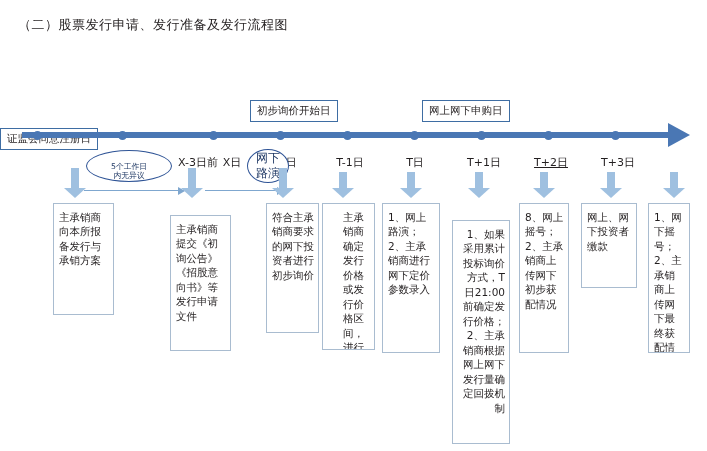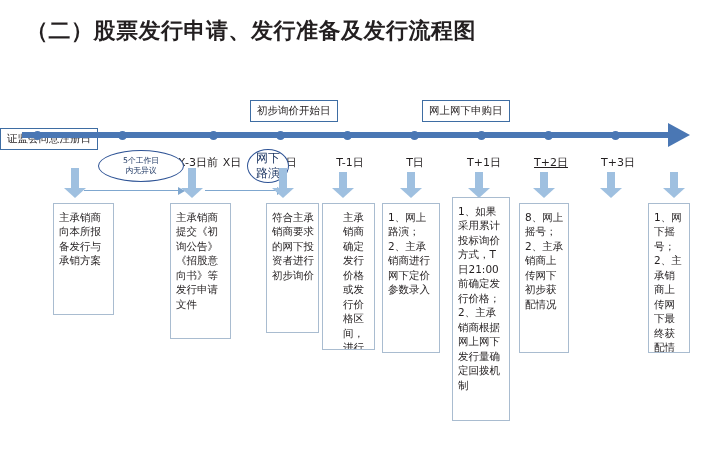--- a/index.html
+++ b/index.html
@@ -7,22 +7,22 @@
     width: 707px; height: 451px;
     background: #ffffff;
     font-family: "DejaVu Sans", "Liberation Sans", sans-serif;
     overflow: hidden;
   }
   #root { position: relative; width: 707px; height: 451px; }
 
   
   .title {
     position: absolute; left: 18px; top: 16px;
-    font-size: 22px; font-weight: bold; color: #231f20;
-    letter-spacing: 0.5px; white-space: nowrap; margin-left: 8px;
+    font-size: 13px; font-weight: normal; color: #231f20;
+    letter-spacing: 0.5px; white-space: nowrap;
   }
 
   
   .evt-label {
     position: absolute;
     border: 1.4px solid #3e6da3;
     background: #ffffff;
     color: #231f20;
     font-size: 10.5px;
     line-height: 1;
@@ -148,21 +148,21 @@
 
   <div class="day-label" style="left:198px;">X-3日前</div>
   <div class="day-label" style="left:232px;">X日</div>
   <div class="day-label" style="left:283px;">T-2日</div>
   <div class="day-label" style="left:350px;">T-1日</div>
   <div class="day-label" style="left:415px;">T日</div>
   <div class="day-label" style="left:484px;">T+1日</div>
   <div class="day-label" style="left:551px;text-decoration:underline;">T+2日</div>
   <div class="day-label" style="left:618px;">T+3日</div>
 
-  <div class="ellipse" style="left:98px; top:150px; width:86px; height:32px;">
+  <div class="ellipse" style="left:86px; top:150px; width:86px; height:32px;justify-content:flex-end;">
     <span>5个工作日</span>
     <span>内无异议</span>
   </div>
   <div class="ellipse" style="left:247px; top:149px; width:42px; height:34px; font-size:12px;">
     <span>网下</span>
     <span>路演</span>
   </div>
 
   <div class="hconn" style="left:84px; top:190px; width:100px;">
       <i class="tip"></i>
@@ -202,21 +202,22 @@
   <div class="darrow" style="left:600px; top:172px; height:26px;">
     <i class="stem" style="height:16px;"></i>
       <i class="head" style="top:16px;"></i>
   </div>
   <div class="darrow" style="left:663px; top:172px; height:26px;">
     <i class="stem" style="height:16px;"></i>
       <i class="head" style="top:16px;"></i>
   </div>
 
   <div class="cbox" style="left:53px;  top:203px; width:61px;  height:112px;">主承销商向本所报备发行与承销方案</div>
-  <div class="cbox" style="left:170px; top:203px; width:61px;  height:136px;">主承销商提交《初询公告》《招股意向书》等发行申请文件</div>
+  <div class="cbox" style="left:170px; top:215px; width:61px;  height:136px;">主承销商提交《初询公告》《招股意向书》等发行申请文件</div>
   <div class="cbox" style="left:266px; top:203px; width:53px;  height:130px;">符合主承销商要求的网下投资者进行初步询价</div>
   <div class="cbox" style="left:322px; top:203px; width:53px;  height:147px;padding-left:20px;">主承销商确定发行价格或发行价格区间，进行网下配售对象高价剔除</div>
   <div class="cbox" style="left:382px; top:203px; width:58px;  height:150px;">1、网上路演；2、主承销商进行网下定价参数录入</div>
-  <div class="cbox" style="left:452px; top:197px; width:58px;  height:224px;">1、如果采用累计投标询价方式，T日21:00前确定发行价格；2、主承销商根据网上网下发行量确定回拨机制</div>
+  <div class="cbox" style="left:452px; top:220px; width:58px;  height:224px;text-align:right;">1、如果采用累计投标询价方式，T日21:00前确定发行价格；2、主承销商根据网上网下发行量确定回拨机制</div>
   <div class="cbox" style="left:519px; top:203px; width:50px;  height:150px;">8、网上摇号；2、主承销商上传网下初步获配情况</div>
+  <div class="cbox" style="left:581px; top:203px; width:56px;  height:85px;">网上、网下投资者缴款</div>
   <div class="cbox" style="left:648px; top:203px; width:42px;  height:150px;">1、网下摇号；2、主承销商上传网下最终获配情况</div>
 
 </div>
 
 </body></html>

